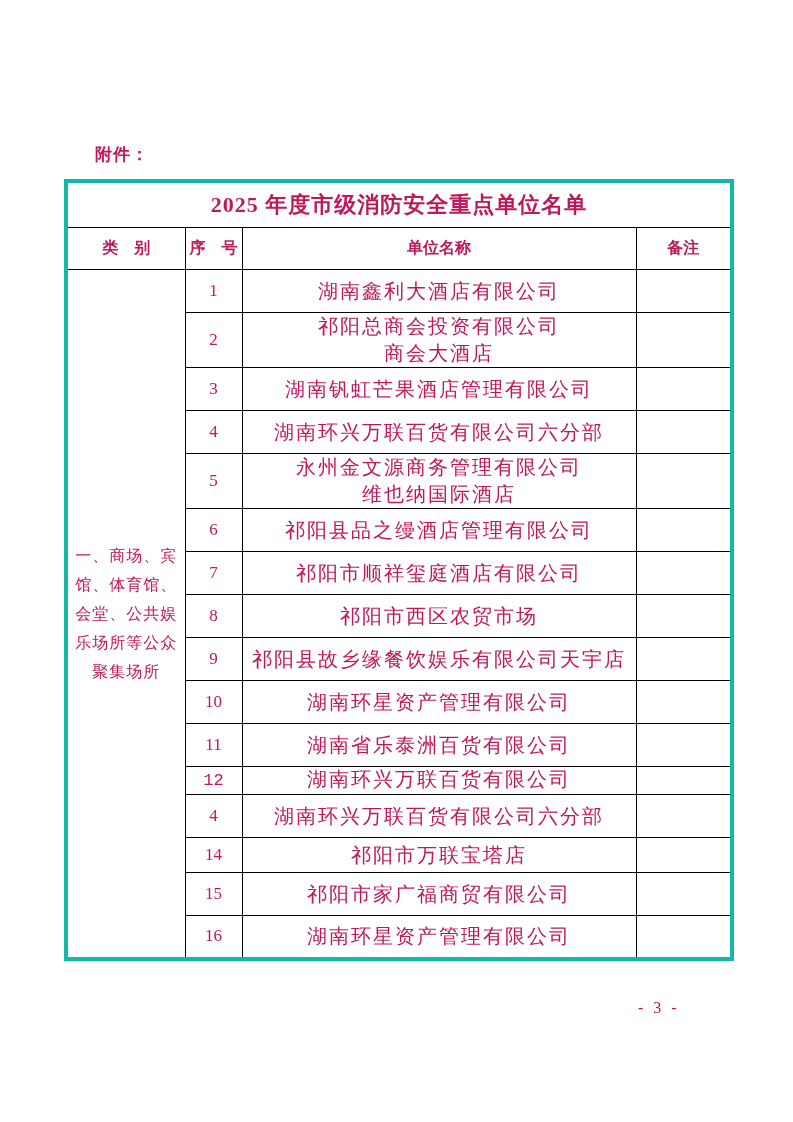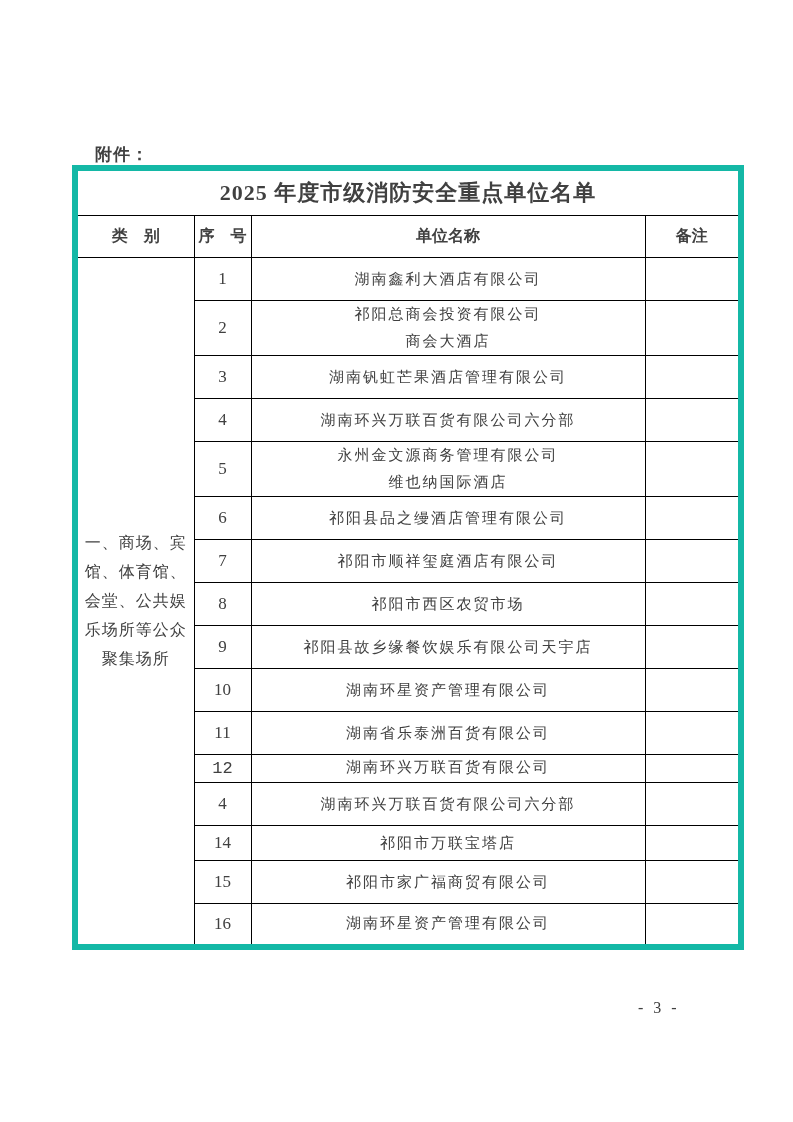--- a/index.html
+++ b/index.html
@@ -6,42 +6,41 @@
     margin: 0;
     padding: 0;
     background: #e8e8e8;
   }
   .page {
     position: relative;
     width: 793px;
     height: 1122px;
     margin: 0 auto;
     background: #ffffff;
-    color: #404040;
+    color: #be185d;
     font-family: "Liberation Serif", "DejaVu Serif", serif;
     overflow: hidden;
   }
   .attachment-label {
     position: absolute;
     left: 95px;
     top: 143px;
     font-size: 17px;
     font-weight: bold;
     font-family: "Liberation Sans", "DejaVu Sans", sans-serif;
     letter-spacing: 1px;
   }
   table.units-table {
     position: absolute;
     left: 64px;
-    top: 165px;
+    top: 179px;
     width: 666px;
     border-collapse: collapse;
     table-layout: fixed;
-    border: 6px solid #14b8a6;
-    margin-left: 8px;
+    border: 4px solid #14b8a6;
   }
   table.units-table td, table.units-table th {
     border: 1px solid #000;
     padding: 0;
     vertical-align: middle;
     text-align: center;
     overflow: hidden;
   }
   .title-row td {
     height: 44px;
@@ -60,21 +59,21 @@
     line-height: 29px;
     padding: 0 6px;
     text-align: justify;
     text-align-last: center;
     letter-spacing: 1px;
   }
   td.no-cell {
     font-size: 17px;
   }
   td.name-cell {
-    font-size: 15px;
+    font-size: 20px;
     letter-spacing: 2px;
     line-height: 27px;
     white-space: pre-line;
   }
   td.remark-cell {
     font-size: 15px;
   }
   .page-number {
     position: absolute;
     left: 638px;

